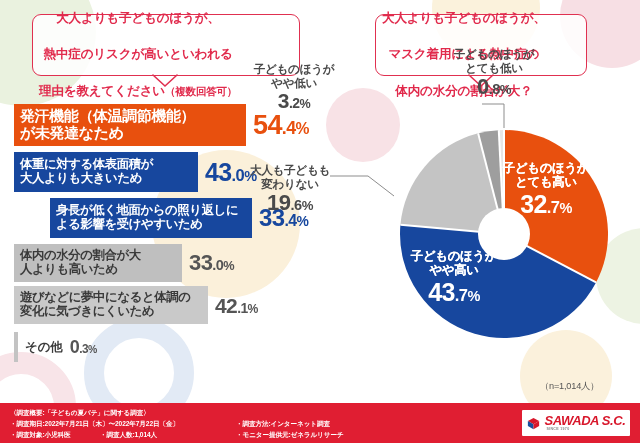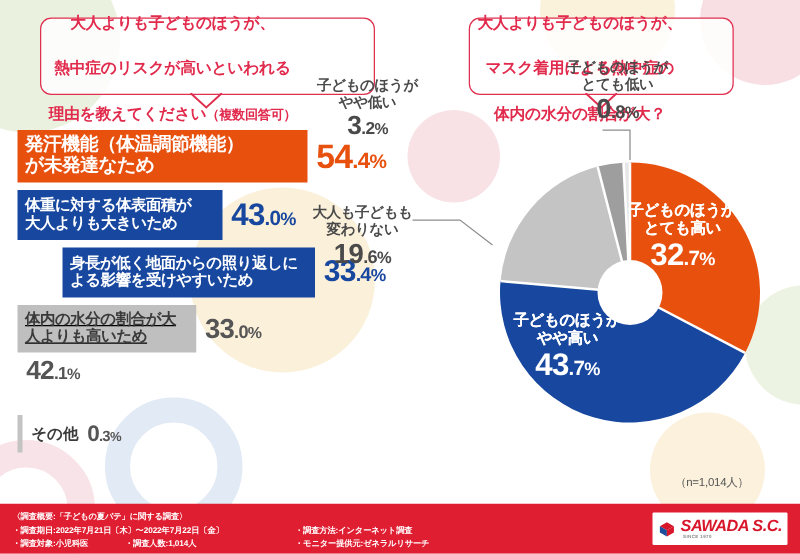--- a/index.html
+++ b/index.html
@@ -157,41 +157,45 @@
 
   <div id="bars">
       <div class="row" style="top: 0px;">
         <div class="bar r0" style="width: 232px; height: 42px;">
           <div class="bar-label">発汗機能（体温調節機能）
 が未発達なため</div>
         </div>
         <div class="val r0"><span>54</span><span class="dec">.4</span><span class="pct">%</span></div>
       </div>
       <div class="row" style="top: 48px;">
-        <div class="bar r1" style="width: 164px; height: 40px;">
+        <div class="bar r1" style="width: 184px; height: 40px;">
           <div class="bar-label">体重に対する体表面積が
 大人よりも大きいため</div>
         </div>
         <div class="val r1"><span>43</span><span class="dec">.0</span><span class="pct">%</span></div>
       </div>
       <div class="row" style="top: 94px;">
         <div class="bar r2" style="width: 202px; height: 40px;">
           <div class="bar-label">身長が低く地面からの照り返しに
 よる影響を受けやすいため</div>
         </div>
         <div class="val r2"><span>33</span><span class="dec">.4</span><span class="pct">%</span></div>
       </div>
       <div class="row" style="top: 140px;">
-        <div class="bar r3" style="width: 143px; height: 38px; text-decoration: underline;">
+        <div class="bar r3" style="width: 168px; height: 38px;">
           <div class="bar-label">体内の水分の割合が大
 人よりも高いため</div>
         </div>
         <div class="val r3"><span>33</span><span class="dec">.0</span><span class="pct">%</span></div>
       </div>
       <div class="row" style="top: 182px;">
+        <div class="bar r4" style="width: 194px; height: 38px;">
+          <div class="bar-label">遊びなどに夢中になると体調の
+変化に気づきにくいため</div>
+        </div>
         <div class="val r4"><span>42</span><span class="dec">.1</span><span class="pct">%</span></div>
       </div>
       <div class="row" style="top: 228px;">
         <div class="row5wrap">
           <div class="r5stub"></div>
           <span class="r5txt">その他</span>
           <div class="val r5"><span>0</span><span class="dec">.3</span><span class="pct">%</span></div>
         </div>
       </div>
     </div>

